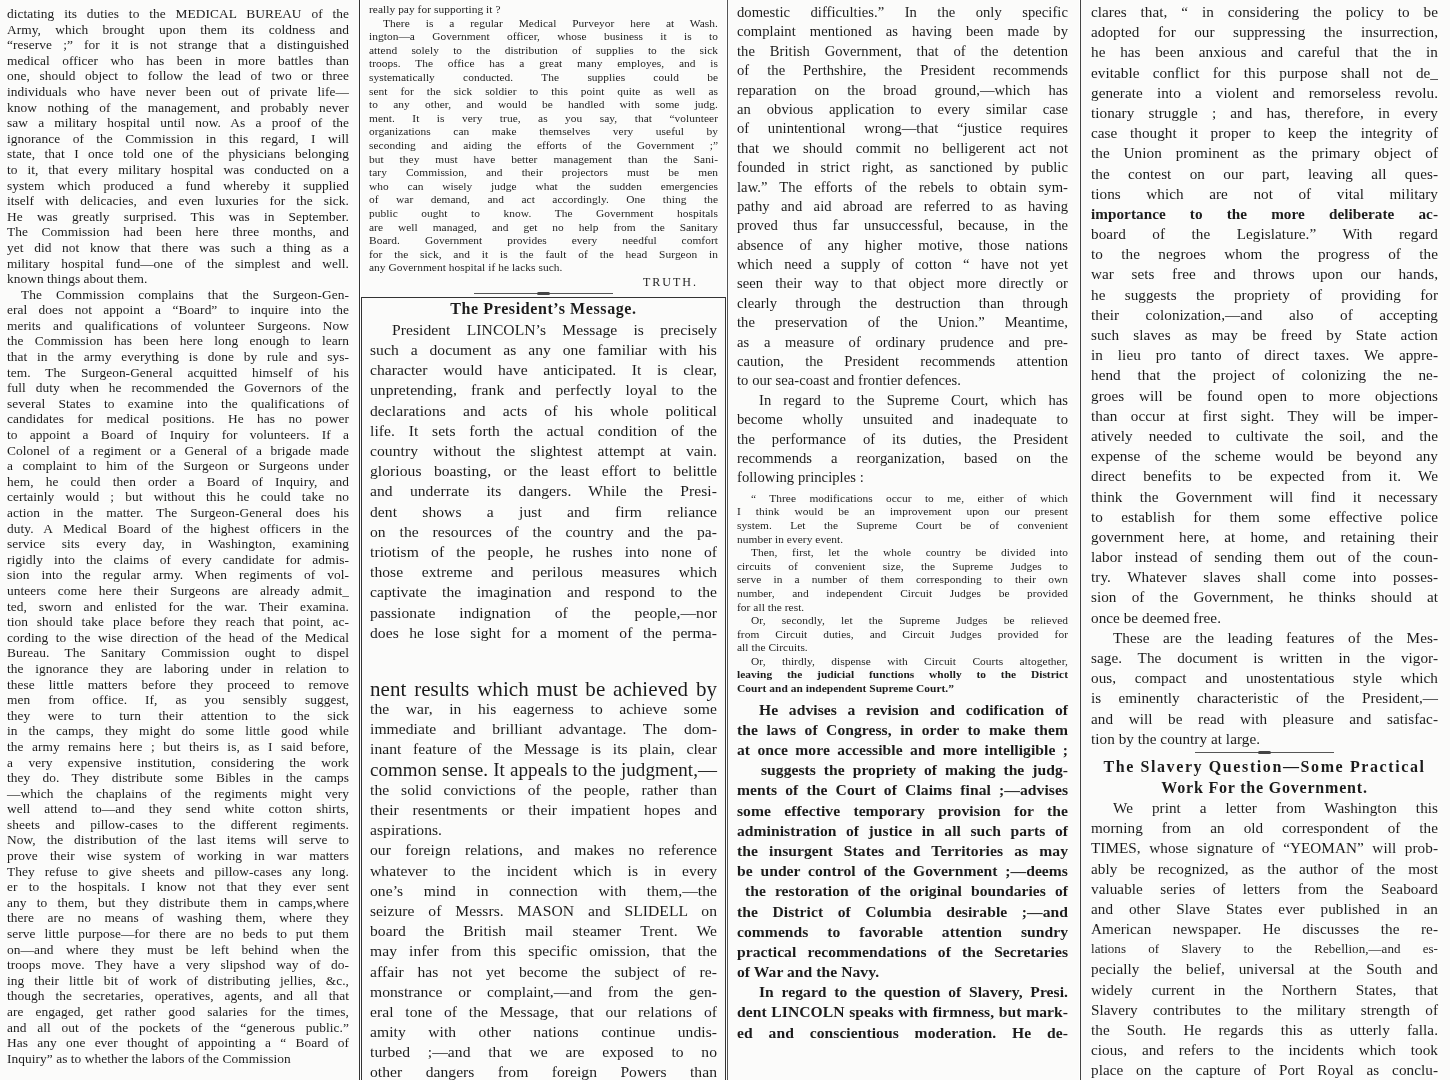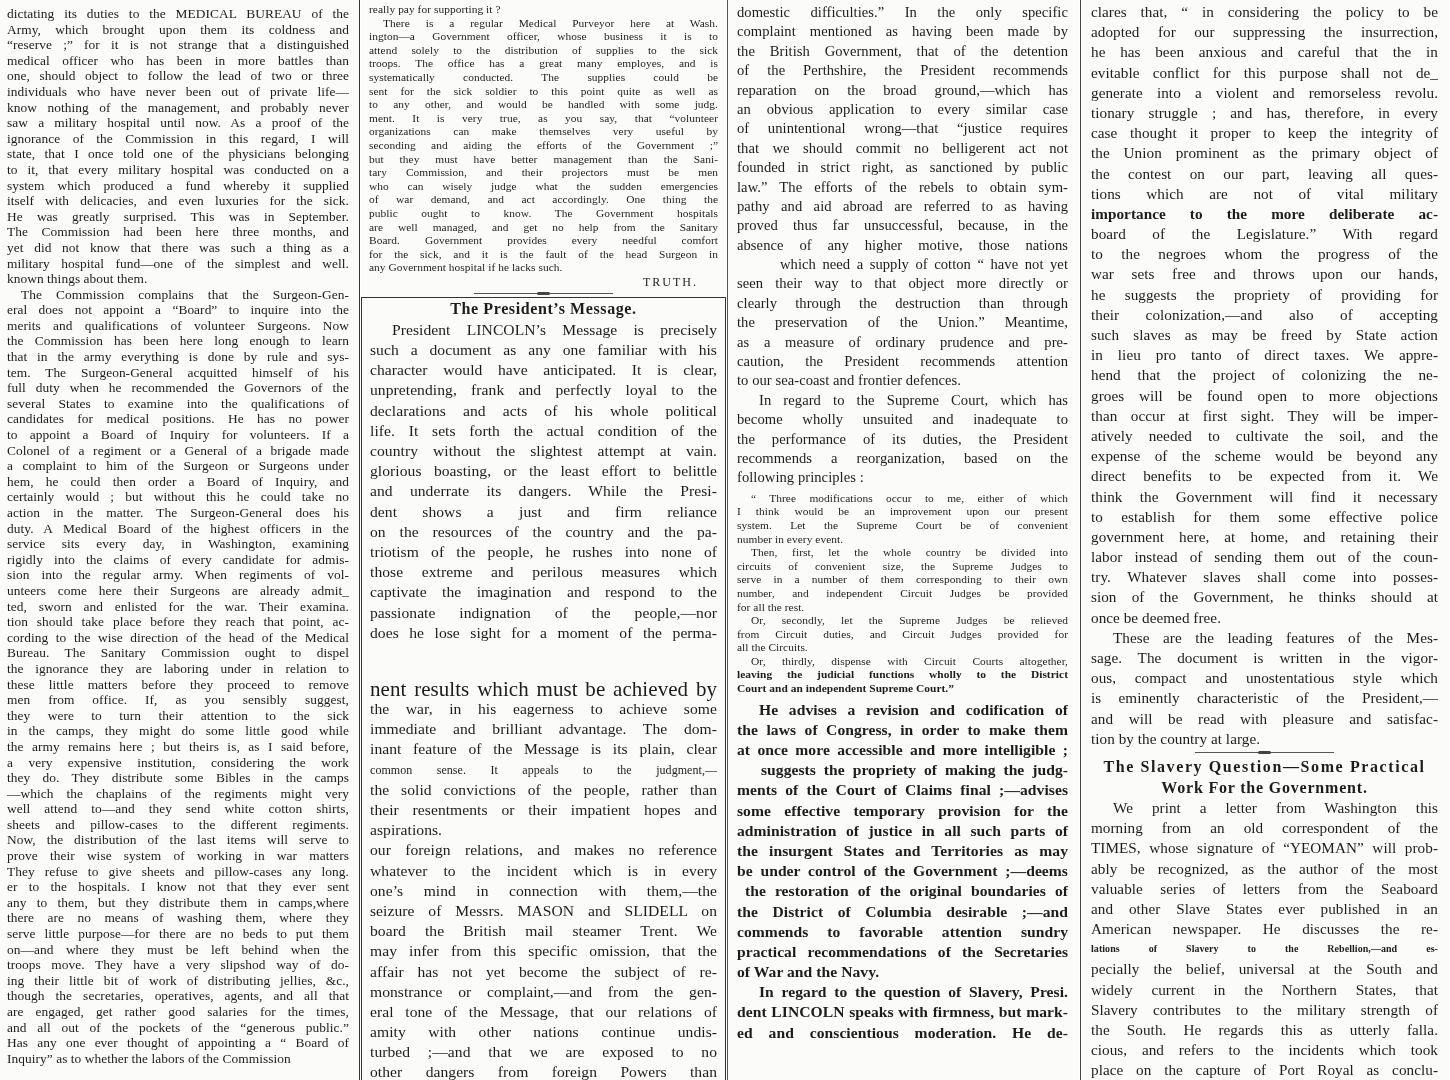--- a/index.html
+++ b/index.html
@@ -140,21 +140,21 @@
         <span class="line" style="font-size: 15.6px; line-height: 20.2px; height: 20.2px;">on the resources of the country and the pa-</span>
         <span class="line" style="font-size: 15.6px; line-height: 20.2px; height: 20.2px;">triotism of the people, he rushes into none of</span>
         <span class="line" style="font-size: 15.6px; line-height: 20.2px; height: 20.2px;">those extreme and perilous measures which</span>
         <span class="line" style="font-size: 15.6px; line-height: 20.2px; height: 20.2px;">captivate the imagination and respond to the</span>
         <span class="line" style="font-size: 15.6px; line-height: 20.2px; height: 20.2px;">passionate indignation of the people,—nor</span>
         <span class="line" style="font-size: 15.6px; line-height: 20.2px; height: 20.2px;">does he lose sight for a moment of the perma-</span>
         <span class="line" style="font-size: 21px; line-height: 20.2px; height: 20.2px; margin-top: 36px;">nent results which must be achieved by</span>
         <span class="line" style="font-size: 15.6px; line-height: 20.2px; height: 20.2px;">the war, in his eagerness to achieve some</span>
         <span class="line" style="font-size: 15.6px; line-height: 20.2px; height: 20.2px;">immediate and brilliant advantage.  The dom-</span>
         <span class="line" style="font-size: 15.6px; line-height: 20.2px; height: 20.2px;">inant feature of the Message is its plain, clear</span>
-        <span class="line" style="font-size: 12px; line-height: 20.2px; height: 20.2px;">common sense.  It appeals to the judgment,—</span>
+        <span class="line" style="font-size: 19px; line-height: 20.2px; height: 20.2px;">common sense.  It appeals to the judgment,—</span>
         <span class="line" style="font-size: 15.6px; line-height: 20.2px; height: 20.2px;">the solid convictions of the people, rather than</span>
         <span class="line" style="font-size: 15.6px; line-height: 20.2px; height: 20.2px;">their resentments or their impatient hopes and</span>
         <span class="line last" style="font-size: 15.6px; line-height: 20.2px; height: 20.2px;">aspirations.</span>
         <span class="line" style="font-size: 15.6px; line-height: 20.2px; height: 20.2px;">our foreign relations, and makes no reference</span>
         <span class="line" style="font-size: 15.6px; line-height: 20.2px; height: 20.2px;">whatever to the incident which is in every</span>
         <span class="line" style="font-size: 15.6px; line-height: 20.2px; height: 20.2px;">one’s mind in connection with them,—the</span>
         <span class="line" style="font-size: 15.6px; line-height: 20.2px; height: 20.2px;">seizure of Messrs. MASON and SLIDELL on</span>
         <span class="line" style="font-size: 15.6px; line-height: 20.2px; height: 20.2px;">board the British mail steamer Trent.  We</span>
         <span class="line" style="font-size: 15.6px; line-height: 20.2px; height: 20.2px;">may infer from this specific omission, that the</span>
         <span class="line" style="font-size: 15.6px; line-height: 20.2px; height: 20.2px;">affair has not yet become the subject of re-</span>
@@ -176,21 +176,21 @@
       <span class="line" style="font-size: 14.6px; line-height: 19.4px; height: 19.4px;">of the Perthshire, the President recommends</span>
       <span class="line" style="font-size: 14.6px; line-height: 19.4px; height: 19.4px;">reparation on the broad ground,—which has</span>
       <span class="line" style="font-size: 14.6px; line-height: 19.4px; height: 19.4px;">an obvious application to every similar case</span>
       <span class="line" style="font-size: 14.6px; line-height: 19.4px; height: 19.4px;">of unintentional wrong—that “justice requires</span>
       <span class="line" style="font-size: 14.6px; line-height: 19.4px; height: 19.4px;">that we should commit no belligerent act not</span>
       <span class="line" style="font-size: 14.6px; line-height: 19.4px; height: 19.4px;">founded in strict right, as sanctioned by public</span>
       <span class="line" style="font-size: 14.6px; line-height: 19.4px; height: 19.4px;">law.”  The efforts of the rebels to obtain sym-</span>
       <span class="line" style="font-size: 14.6px; line-height: 19.4px; height: 19.4px;">pathy and aid abroad are referred to as having</span>
       <span class="line" style="font-size: 14.6px; line-height: 19.4px; height: 19.4px;">proved thus far unsuccessful, because, in the</span>
       <span class="line" style="font-size: 14.6px; line-height: 19.4px; height: 19.4px;">absence of any higher motive, those nations</span>
-      <span class="line" style="font-size: 14.6px; line-height: 19.4px; height: 19.4px; margin-left: 43px;">which need a supply of cotton “ have not yet</span>
+      <span class="line" style="font-size: 14.6px; line-height: 19.4px; height: 19.4px;">which need a supply of cotton “ have not yet</span>
       <span class="line" style="font-size: 14.6px; line-height: 19.4px; height: 19.4px;">seen their way to that object more directly or</span>
       <span class="line" style="font-size: 14.6px; line-height: 19.4px; height: 19.4px;">clearly through the destruction than through</span>
       <span class="line" style="font-size: 14.6px; line-height: 19.4px; height: 19.4px;">the preservation of the Union.”  Meantime,</span>
       <span class="line" style="font-size: 14.6px; line-height: 19.4px; height: 19.4px;">as a measure of ordinary prudence and pre-</span>
       <span class="line" style="font-size: 14.6px; line-height: 19.4px; height: 19.4px;">caution, the President recommends attention</span>
       <span class="line last" style="font-size: 14.6px; line-height: 19.4px; height: 19.4px;">to our sea-coast and frontier defences.</span>
       <span class="line ind" style="font-size: 14.6px; line-height: 19.4px; height: 19.4px; padding-left: 22px;">In regard to the Supreme Court, which has</span>
       <span class="line" style="font-size: 14.6px; line-height: 19.4px; height: 19.4px;">become wholly unsuited and inadequate to</span>
       <span class="line" style="font-size: 14.6px; line-height: 19.4px; height: 19.4px;">the performance of its duties, the President</span>
       <span class="line" style="font-size: 14.6px; line-height: 19.4px; height: 19.4px;">recommends a reorganization, based on the</span>
@@ -278,21 +278,21 @@
   <div class="head" style="font-size:16px;line-height:21px;letter-spacing:1.6px;">The Slavery Question—Some Practical</div>
   <div class="head" style="font-size:16px;line-height:21px;letter-spacing:0.8px;">Work For the Government.</div>
   <div>
       <span class="line ind" style="font-size: 15.2px; line-height: 20.2px; height: 20.2px; padding-left: 22px;">We print a letter from Washington this</span>
       <span class="line" style="font-size: 15.2px; line-height: 20.2px; height: 20.2px;">morning from an old correspondent of the</span>
       <span class="line" style="font-size: 15.2px; line-height: 20.2px; height: 20.2px;">TIMES, whose signature of “YEOMAN” will prob-</span>
       <span class="line" style="font-size: 15.2px; line-height: 20.2px; height: 20.2px;">ably be recognized, as the author of the most</span>
       <span class="line" style="font-size: 15.2px; line-height: 20.2px; height: 20.2px;">valuable series of letters from the Seaboard</span>
       <span class="line" style="font-size: 15.2px; line-height: 20.2px; height: 20.2px;">and other Slave States ever published in an</span>
       <span class="line" style="font-size: 15.2px; line-height: 20.2px; height: 20.2px;">American newspaper.  He discusses the re-</span>
-      <span class="line" style="font-size: 10px; line-height: 20.2px; height: 20.2px; font-weight: bold;">lations of Slavery to the Rebellion,—and es-</span>
+      <span class="line" style="font-size: 13px; line-height: 20.2px; height: 20.2px;">lations of Slavery to the Rebellion,—and es-</span>
       <span class="line" style="font-size: 15.2px; line-height: 20.2px; height: 20.2px;">pecially the belief, universal at the South and</span>
       <span class="line" style="font-size: 15.2px; line-height: 20.2px; height: 20.2px;">widely current in the Northern States, that</span>
       <span class="line" style="font-size: 15.2px; line-height: 20.2px; height: 20.2px;">Slavery contributes to the military strength of</span>
       <span class="line" style="font-size: 15.2px; line-height: 20.2px; height: 20.2px;">the South.  He regards this as utterly falla.</span>
       <span class="line" style="font-size: 15.2px; line-height: 20.2px; height: 20.2px;">cious, and refers to the incidents which took</span>
       <span class="line" style="font-size: 15.2px; line-height: 20.2px; height: 20.2px;">place on the capture of Port Royal as conclu-</span>
     </div>
 </div>
 
 </body></html>

